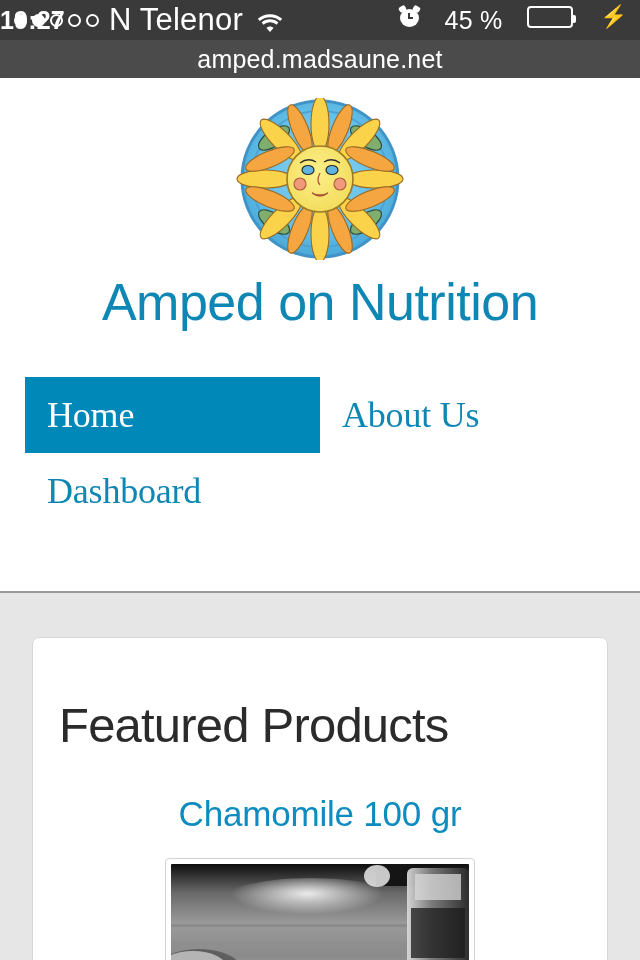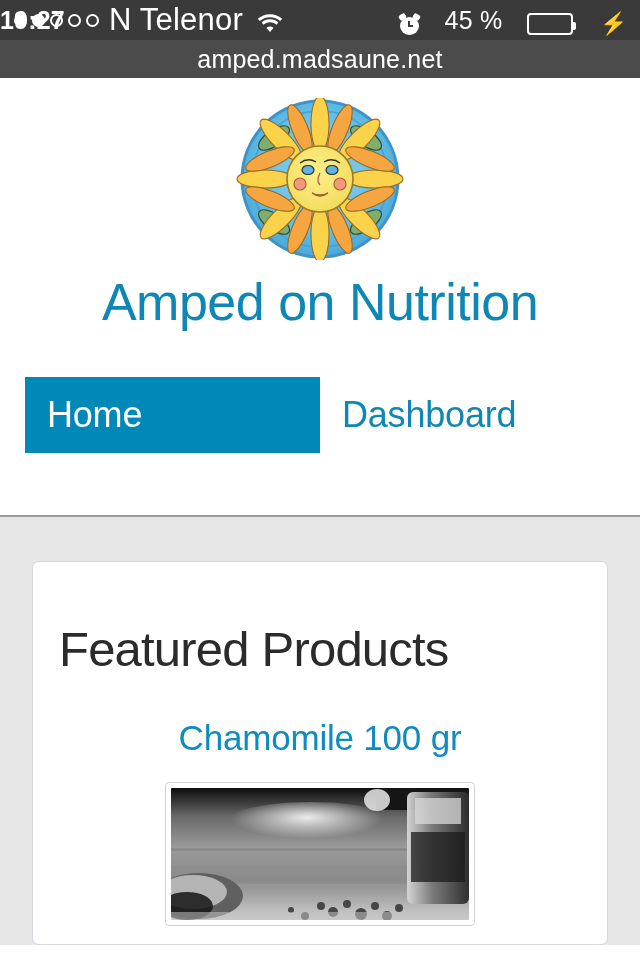--- a/index.html
+++ b/index.html
@@ -65,21 +65,21 @@
     left: 0; right: 0;
     font-size: 25px;
     font-weight: bold;
     color: #fff;
   }
 
   .sb-right {
     position: absolute;
     right: 12px;
     display: flex;
-    align-items: flex-end;
+    align-items: flex-start;
     gap: 25px;
   }
   .alarm {
     width: 21px; height: 21px;
     position: relative;
   }
   .alarm-body {
     position: absolute;
     left: 1px; top: 3px;
     width: 19px; height: 18px;
@@ -177,20 +177,21 @@
     line-height: 1.1;
     letter-spacing: -0.5px;
   }
 
   
   .nav {
     margin-top: 46px;
     padding: 0 25px 0 25px;
     display: flex;
     flex-wrap: wrap;
+    font-family: Liberation Serif, serif;
   }
   .nav-item {
     width: 50%;
     box-sizing: border-box;
     font-size: 36px;
     color: #0e87b4;
     line-height: 1;
     padding: 20px 0 20px 22px;
     text-decoration: none;
     display: block;
@@ -364,20 +365,21 @@
         <circle cx="106" cy="86" r="6" fill="#ef9a7b" stroke="#b3603f" stroke-width="1.2"></circle>
         <path d="M86 75 q-4 8 0 12" fill="none" stroke="#b3603f" stroke-width="1.4"></path>
         <path d="M78 95 q8 6 16 0 q-8 4 -16 0z" fill="#f0a07d" stroke="#a9563a" stroke-width="1.3"></path>
       </svg>
     </span>
     <h1 class="site-title">Amped on Nutrition</h1>
   </div>
 
   <div class="nav">
     <a class="nav-item active" href="#">Home</a>
+    <a class="nav-item" href="#">About Us</a>
     <a class="nav-item" href="#">Dashboard</a>
   </div>
 
   <div class="nav-spacer"></div>
   <div class="divider"></div>
 
   <div class="content">
     <div class="card">
       <h2 class="card-title">Featured Products</h2>
 

